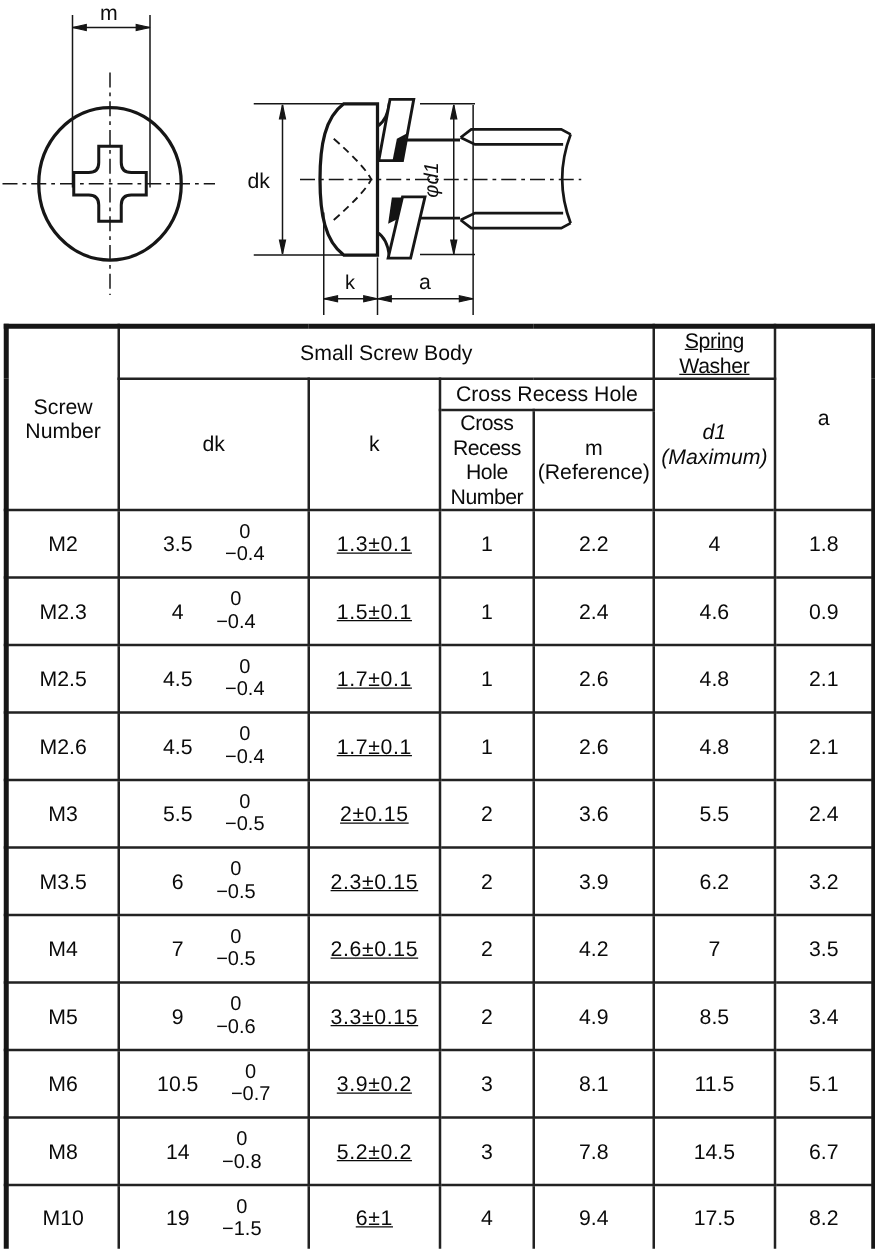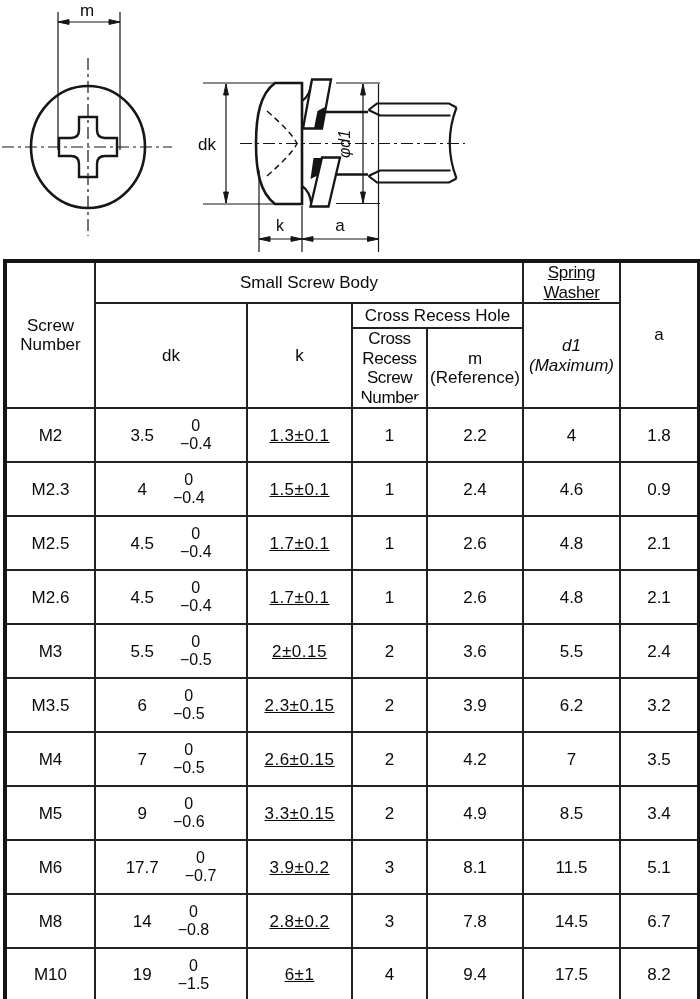--- a/index.html
+++ b/index.html
@@ -19,21 +19,21 @@
     border:2px solid #222222; padding:0; margin:0;
     text-align:center; vertical-align:middle;
     font-size:17px; font-weight:normal; color:#0a0a0a; line-height:1.15;
     overflow:hidden;
   }
   tr.h1 { height:26px; }
   tr.h2 { height:25px; }
   tr.h3 { height:56px; }
   tbody tr { height:54px; }
   .sw-head { font-size:14.5px; letter-spacing:-0.3px;text-decoration:underline; }
-  .small-head { font-size:13.5px; letter-spacing:-0.4px; line-height:15px;border-radius:29px; }
+  .small-head { font-size:13.5px; letter-spacing:-0.4px; line-height:15px; }
   .two-line { line-height:19px; }
   .mref { font-size:15.5px; line-height:19px; }
   .d1max { font-size:16px; line-height:20px;font-style:italic; }
   .nominal { font-weight:bold; }
   .dk-flex { display:flex; align-items:center; justify-content:center; gap:26px; }
   .tol { display:inline-flex; flex-direction:column; font-size:16px; line-height:18px; text-align:center; }
   .kcol { letter-spacing:0.5px;text-decoration:underline; }
 </style>
 </head>
 <body>
@@ -136,21 +136,21 @@
       <th rowspan="2">k</th>
       <th colspan="2">Cross Recess Hole</th>
       <th rowspan="2" class="d1max">
         <div>d1</div>
         <div>(Maximum)</div>
       </th>
     </tr>
     <tr class="h3">
       <th class="small-head">
         <div>Cross Recess</div>
-        <div>Screw Number</div>
+        <div>Hole Number</div>
       </th>
       <th class="mref">
         <div>m</div>
         <div>(Reference)</div>
       </th>
     </tr>
   </thead>
   <tbody>
       <tr>
     <td class="nominal">M2</td>
@@ -285,21 +285,21 @@
     <td class="kcol">3.3±0.15</td>
     <td>2</td>
     <td>4.9</td>
     <td>8.5</td>
     <td>3.4</td>
   </tr>
       <tr>
     <td class="nominal">M6</td>
     <td>
       <div class="dk-flex">
-        <span>17.7</span>
+        <span>10.5</span>
         <span class="tol">
           <span>0</span>
           <span>−0.7</span>
         </span>
       </div>
     </td>
     <td class="kcol">3.9±0.2</td>
     <td>3</td>
     <td>8.1</td>
     <td>11.5</td>
@@ -309,21 +309,21 @@
     <td class="nominal">M8</td>
     <td>
       <div class="dk-flex">
         <span>14</span>
         <span class="tol">
           <span>0</span>
           <span>−0.8</span>
         </span>
       </div>
     </td>
-    <td class="kcol">2.8±0.2</td>
+    <td class="kcol">5.2±0.2</td>
     <td>3</td>
     <td>7.8</td>
     <td>14.5</td>
     <td>6.7</td>
   </tr>
       <tr>
     <td class="nominal">M10</td>
     <td>
       <div class="dk-flex">
         <span>19</span>

